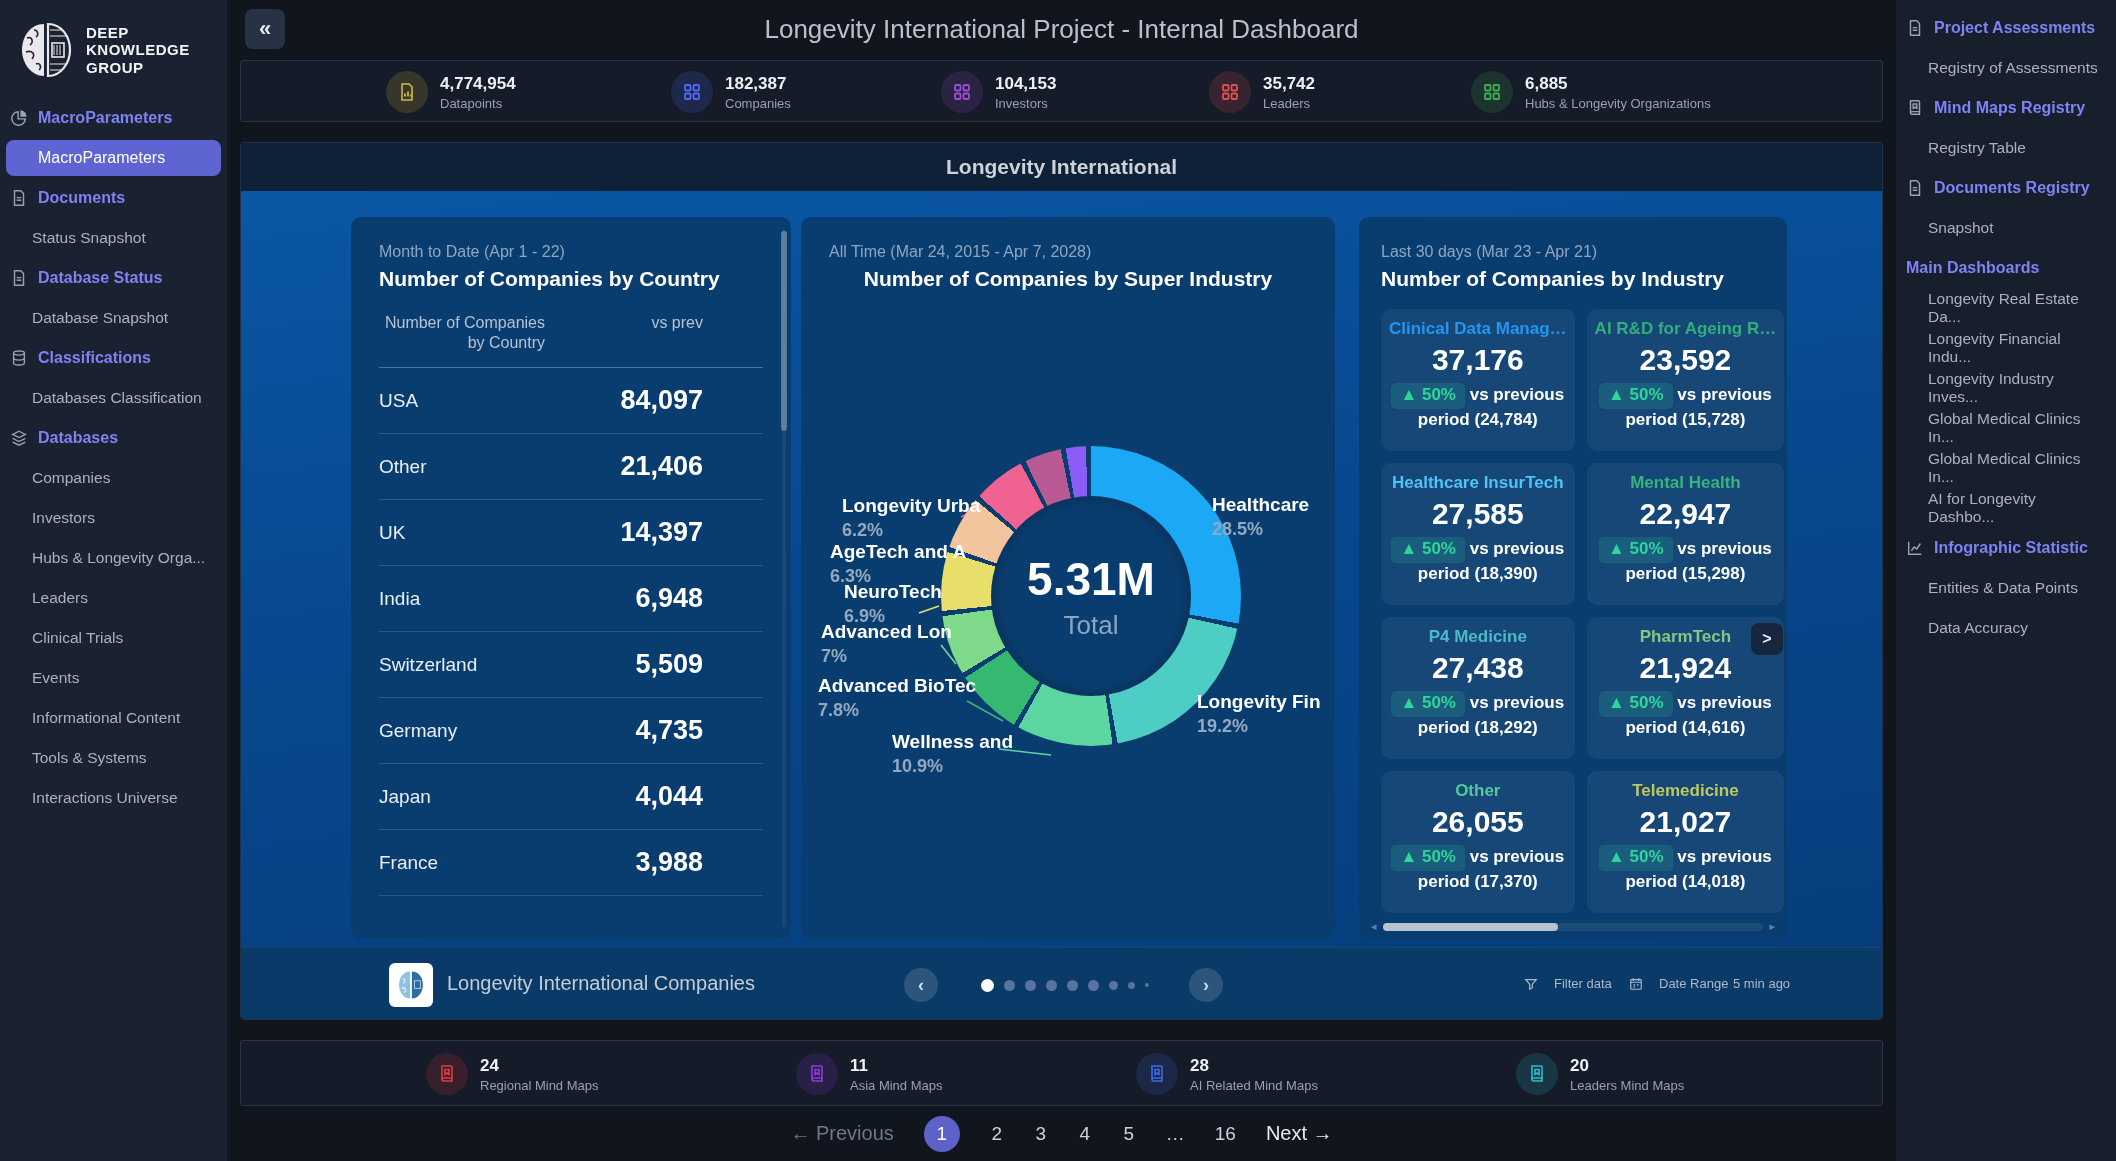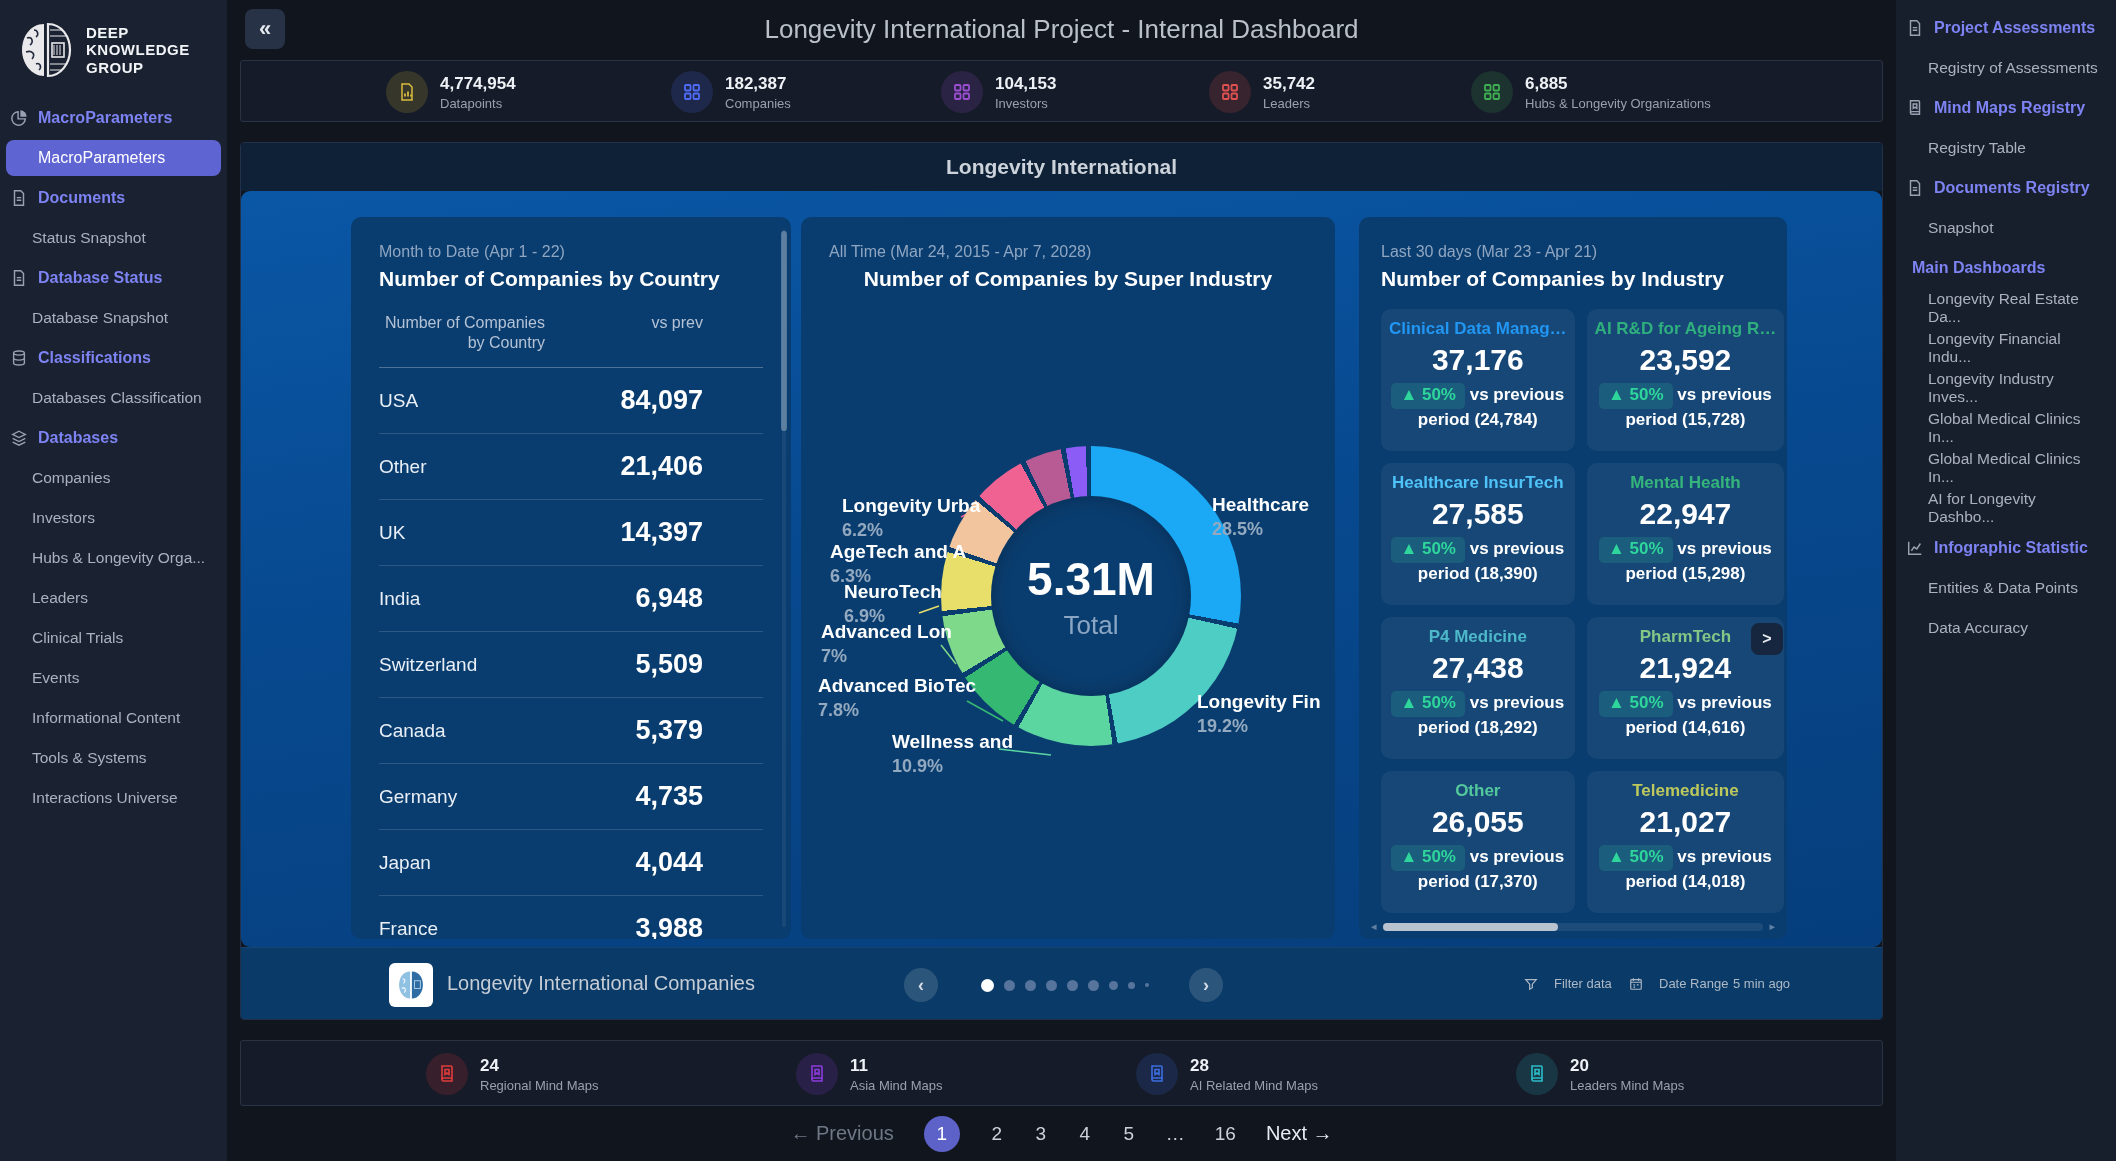--- a/index.html
+++ b/index.html
@@ -9,21 +9,21 @@
 
   
   .sidebar { width:227px; background:#1a2130; flex:none; padding-top:10px; overflow:hidden; }
   .sidebar.right { width:220px; background:#181f2c; padding-top:8px; }
   .logo-block { display:flex; align-items:center; gap:8px; padding:8px 10px 16px 14px; }
   .logo-text { color:#f2f4f7; font-weight:bold; font-size:15px; line-height:1.15; letter-spacing:.5px; }
   .nav-item { position:relative; height:40px; display:flex; align-items:center; gap:10px; padding:0 10px; cursor:pointer; }
   .nav-item .nav-ic { width:18px; height:18px; color:#99a2b2; flex:none; }
   .nav-item .nav-ic svg { width:18px; height:18px; display:block; }
   .nav-item.section { color:#7d83f3; font-weight:bold; font-size:16px; }
-  .nav-item.section-plain { color:#7d83f3; font-weight:bold; font-size:16px; padding-left:16px; }
+  .nav-item.section-plain { color:#7d83f3; font-weight:bold; font-size:16px; padding-left:10px; }
   .nav-item.sub { color:#aab1bf; font-size:15.5px; padding-left:32px; }
   .nav-item.active { margin:2px 6px; height:36px; background:#5f64d3; border-radius:8px; color:#ffffff; font-size:16px; padding-left:32px; }
 
   
   .center { flex:1; padding:0 13px; position:relative; }
   .topbar { position:relative; height:58px; }
   .collapse-btn { position:absolute; left:5px; top:9px; width:40px; height:40px; background:#273246; border:none; border-radius:8px; color:#e6eaf0; font-size:22px; font-weight:bold; cursor:pointer; }
   .page-title { position:absolute; left:0; right:0; top:14px; text-align:center; color:#bac0ca; font-size:26px; font-weight:normal; }
 
   .stats-bar { position:relative; height:62px; margin-top:2px; background:#151b28; border:1px solid #2a3344; border-radius:3px; }
@@ -36,21 +36,21 @@
   .stats-bar .stat:nth-child(3){left:700px} .stats-bar .stat:nth-child(4){left:968px}
   .stats-bar .stat:nth-child(5){left:1230px}
   .stats-bar.bottom { height:66px; margin-top:20px; }
   .stats-bar.bottom .stat:nth-child(1){left:185px} .stats-bar.bottom .stat:nth-child(2){left:555px}
   .stats-bar.bottom .stat:nth-child(3){left:895px} .stats-bar.bottom .stat:nth-child(4){left:1275px}
   .stats-bar.bottom .stat{top:12px}
 
   
   .panel { margin-top:20px; height:878px; border-radius:4px; overflow:hidden; border:1px solid #223049; }
   .panel-header { height:48px; background:#0f2136; display:flex; align-items:center; justify-content:center; color:#ccd2da; font-size:21px; font-weight:bold; }
-  .panel-body { position:relative; height:756px; background:linear-gradient(172deg,#0a57a6 0%,#07498f 45%,#063e7c 100%);border-radius:9px; }
+  .panel-body { position:relative; height:756px; background:linear-gradient(172deg,#0a57a6 0%,#07498f 45%,#063e7c 100%); }
 
   .card { position:absolute; top:26px; height:722px; background:#0a3d6f; border-radius:10px; padding:26px 28px; overflow:hidden; }
   .card-table { left:110px; width:440px; }
   .card-donut { left:560px; width:534px; }
   .card-industry { left:1118px; width:428px; padding:26px 22px; }
   .card-period { color:#8fa6c2; font-size:16px; }
   .card-title { color:#ffffff; font-size:21px; font-weight:bold; margin-top:6px; }
   .card-donut .card-title { text-align:center; }
 
   
@@ -333,25 +333,20 @@
                 <div class="tbl-dim">India</div>
                 <div class="tbl-val">6,948</div>
                 <div class="tbl-prev"></div>
               </div>
               <div class="tbl-row">
                 <div class="tbl-dim">Switzerland</div>
                 <div class="tbl-val">5,509</div>
                 <div class="tbl-prev"></div>
               </div>
               <div class="tbl-row">
-                <div class="tbl-dim">Canada</div>
-                <div class="tbl-val">5,379</div>
-                <div class="tbl-prev"></div>
-              </div>
-              <div class="tbl-row">
                 <div class="tbl-dim">Germany</div>
                 <div class="tbl-val">4,735</div>
                 <div class="tbl-prev"></div>
               </div>
               <div class="tbl-row">
                 <div class="tbl-dim">Japan</div>
                 <div class="tbl-val">4,044</div>
                 <div class="tbl-prev"></div>
               </div>
               <div class="tbl-row">

